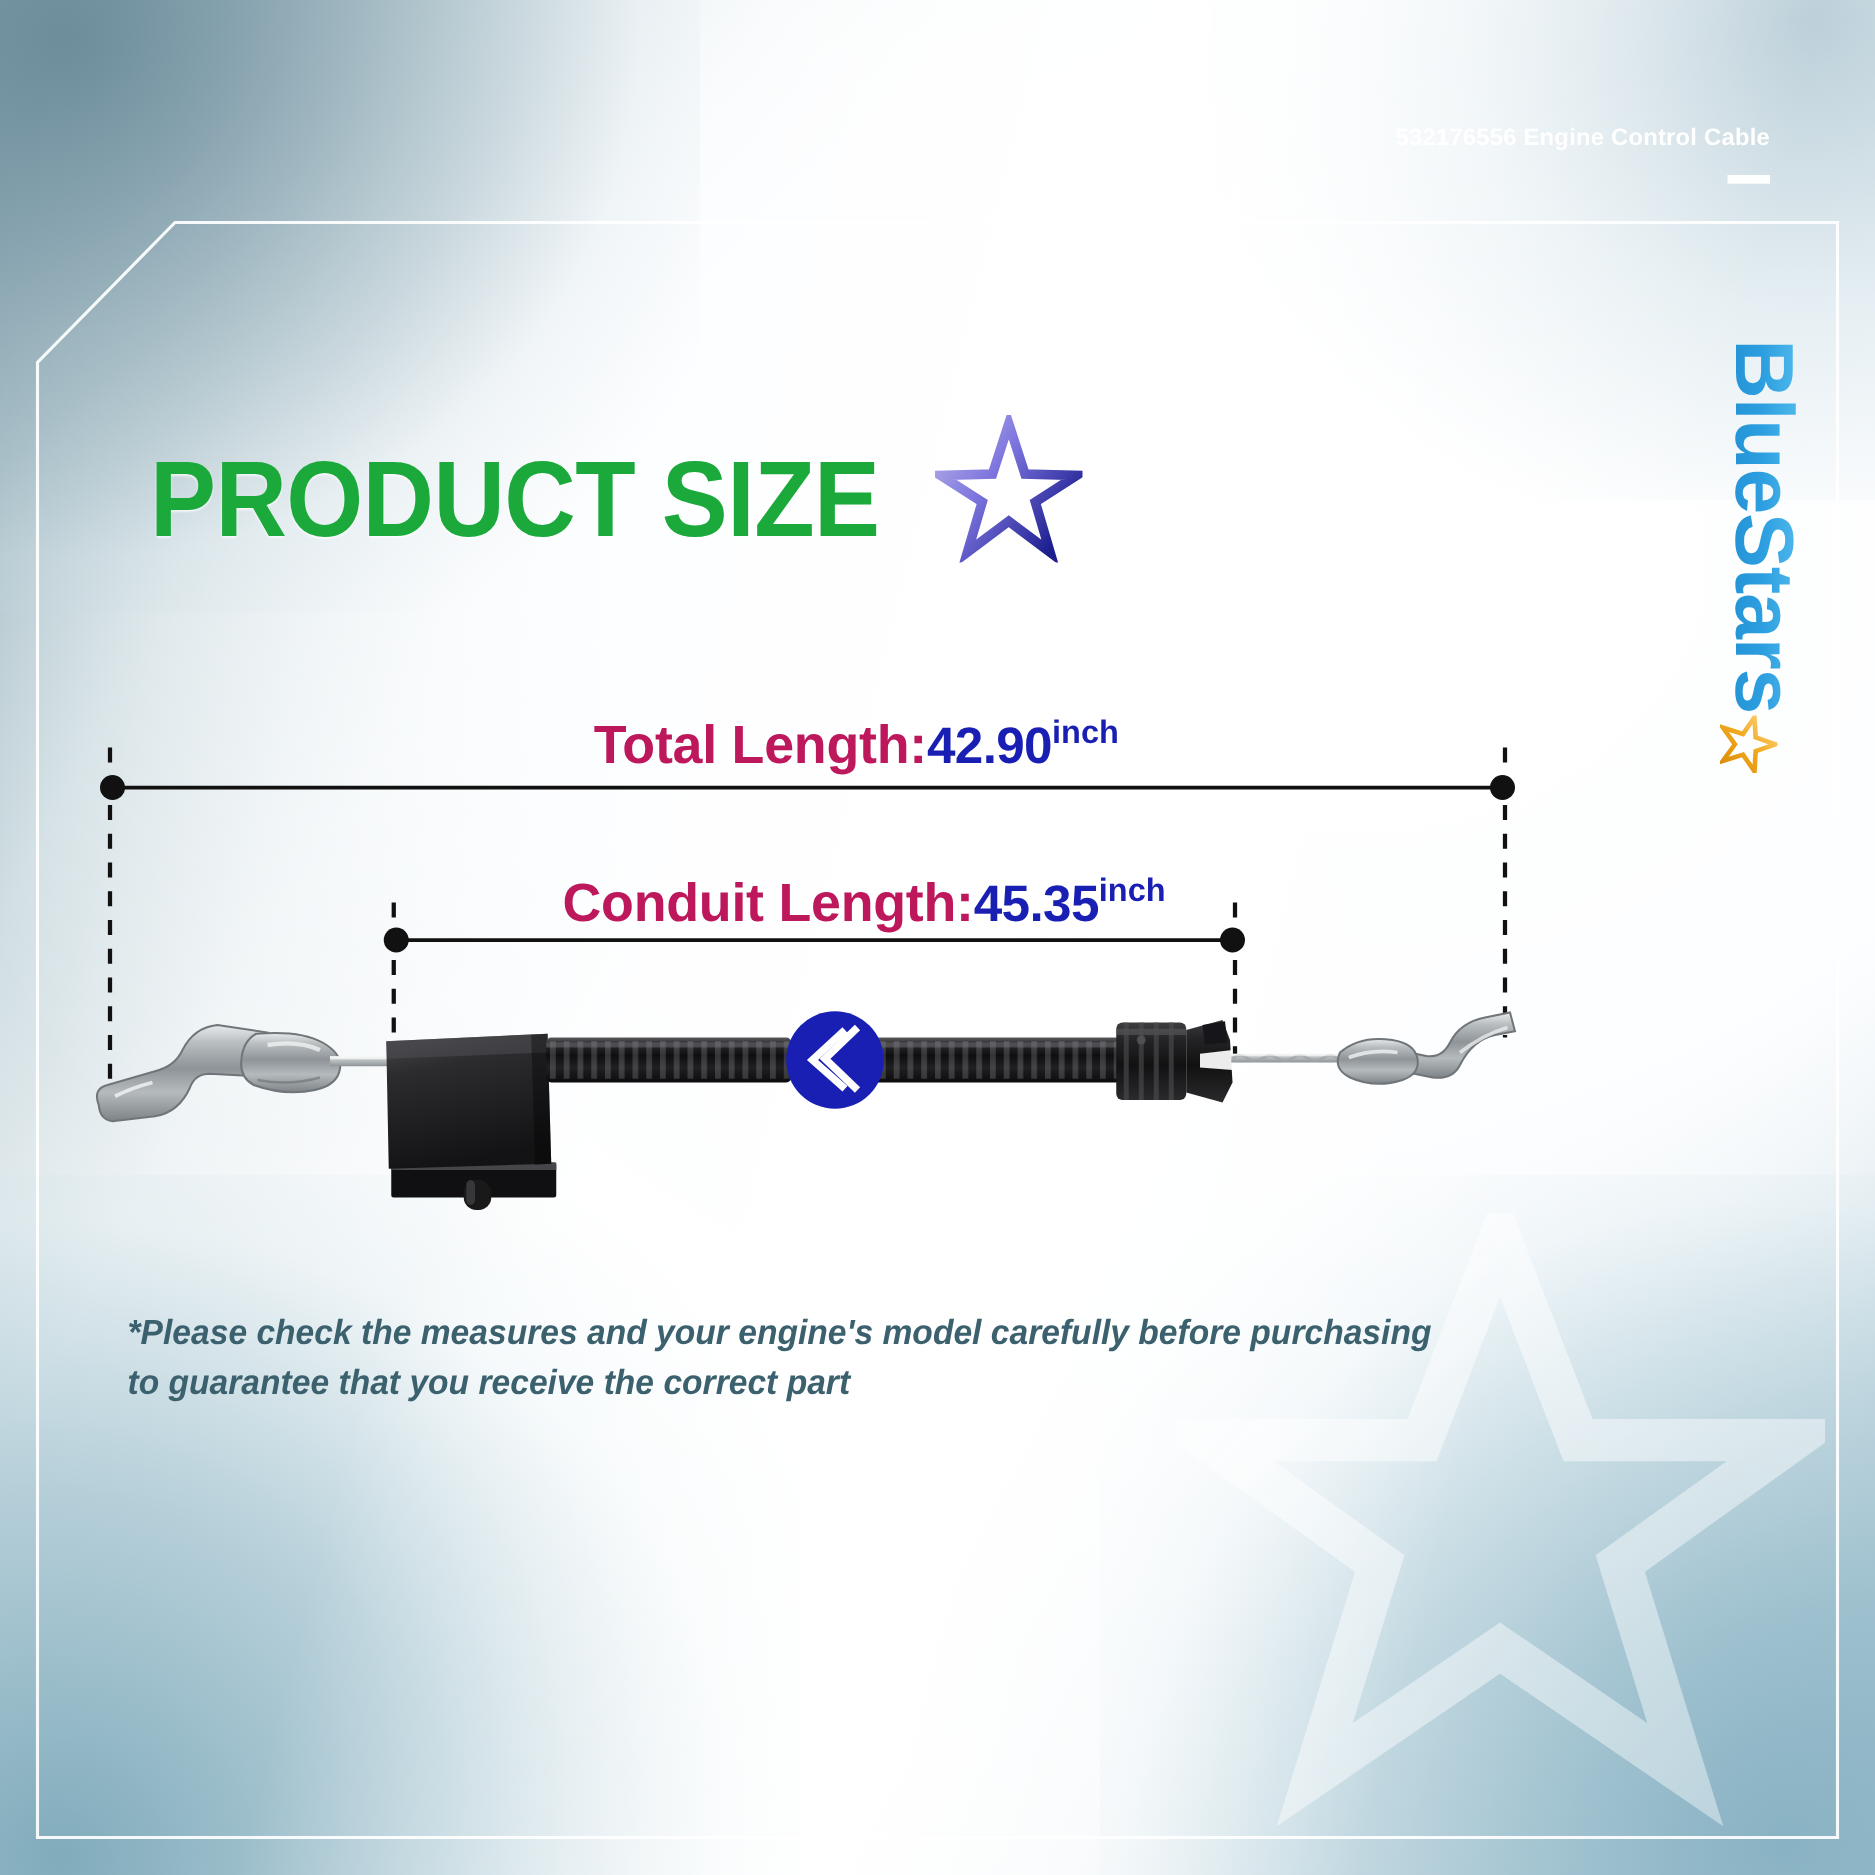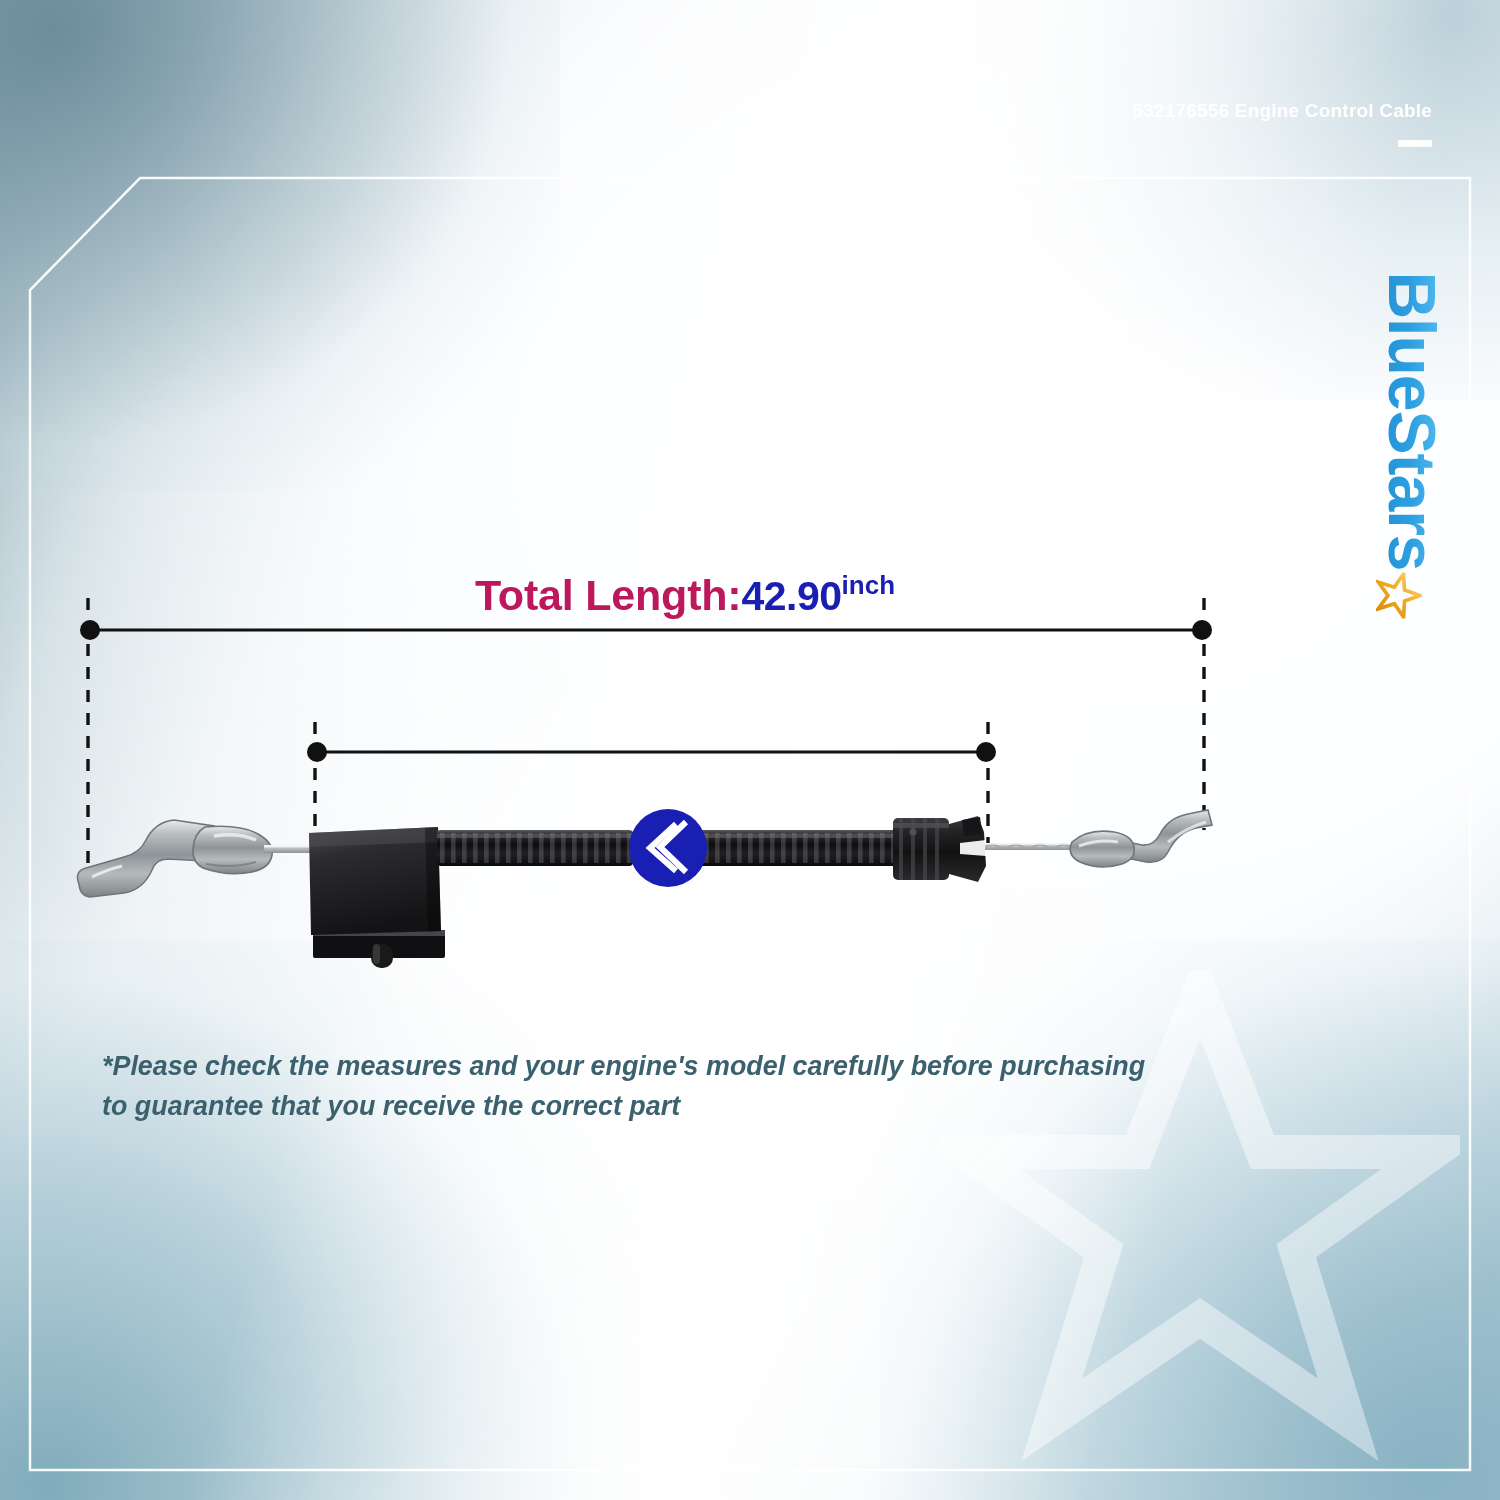--- a/index.html
+++ b/index.html
@@ -77,21 +77,21 @@
   
   .frame {
     position: absolute;
     inset: 0;
     pointer-events: none;
   }
 
   
   .header {
     position: absolute;
-    right: 68px;
+    right: 84px;
     top: 100px;
     text-align: right;
   }
   .header-title {
     font-size: 19px;
     font-weight: bold;
     color: #ffffff;
     letter-spacing: 0.2px;
     white-space: nowrap;
     font-family: "Liberation Sans", sans-serif;
@@ -244,20 +244,33 @@
 
   <svg class="frame" viewBox="0 0 1500 1500">
     <path d="M30 1470 L30 290 L140 178 L1470 178 L1470 1470 Z" fill="none" stroke="#ffffff" stroke-width="2.5" opacity="0.92"></path>
   </svg>
 
   <div class="header">
     <div class="header-title">532176556 Engine Control Cable</div>
     <div class="header-dash"></div>
   </div>
 
+  <div class="title-wrap">
+    <div class="title-text">PRODUCT SIZE</div>
+    <svg class="title-star" width="118" height="118" viewBox="0 0 100 100">
+      <defs>
+        <linearGradient id="tsg" x1="0" y1="0" x2="1" y2="0.7">
+          <stop offset="0%" stop-color="#b9b4ea"></stop>
+          <stop offset="45%" stop-color="#7b73dd"></stop>
+          <stop offset="100%" stop-color="#1d1f8f"></stop>
+        </linearGradient>
+      </defs>
+      <path d="M50 6 L61 40 L96 41 L68 59 L78 93 L50 72 L22 93 L32 59 L4 41 L39 40 Z" fill="none" stroke="url(#tsg)" stroke-width="6.5" stroke-linejoin="miter"></path>
+    </svg>
+  </div>
 
   <div class="brand">
     <div class="brand-inner">
       <span class="brand-text">BlueStars</span>
       <svg class="brand-star" width="46" height="46" viewBox="0 0 100 100">
         <defs>
           <linearGradient id="gsg" x1="0" y1="0" x2="1" y2="1">
             <stop offset="0%" stop-color="#ffd98a"></stop>
             <stop offset="50%" stop-color="#f0a81e"></stop>
             <stop offset="100%" stop-color="#d98b05"></stop>
@@ -282,20 +295,23 @@
 
     <line x1="315" y1="752" x2="988" y2="752" stroke="#111111" stroke-width="3"></line>
     <circle cx="317" cy="752" r="10" fill="#111111"></circle>
     <circle cx="986" cy="752" r="10" fill="#111111"></circle>
   </svg>
 
   <div class="dim-label" id="total-label">
     <span class="lbl">Total Length:</span><span class="val">42.90</span><span class="unit">inch</span>
   </div>
 
+  <div class="dim-label" id="conduit-label">
+    <span class="lbl">Conduit Length:</span><span class="val">45.35</span><span class="unit">inch</span>
+  </div>
 
   <svg class="product" viewBox="0 0 1500 1500">
     <defs>
       <linearGradient id="metal" x1="0" y1="0" x2="0" y2="1">
         <stop offset="0%" stop-color="#e9ebec"></stop>
         <stop offset="18%" stop-color="#b9bec1"></stop>
         <stop offset="45%" stop-color="#8e9498"></stop>
         <stop offset="70%" stop-color="#b5babd"></stop>
         <stop offset="100%" stop-color="#7d8386"></stop>
       </linearGradient>

